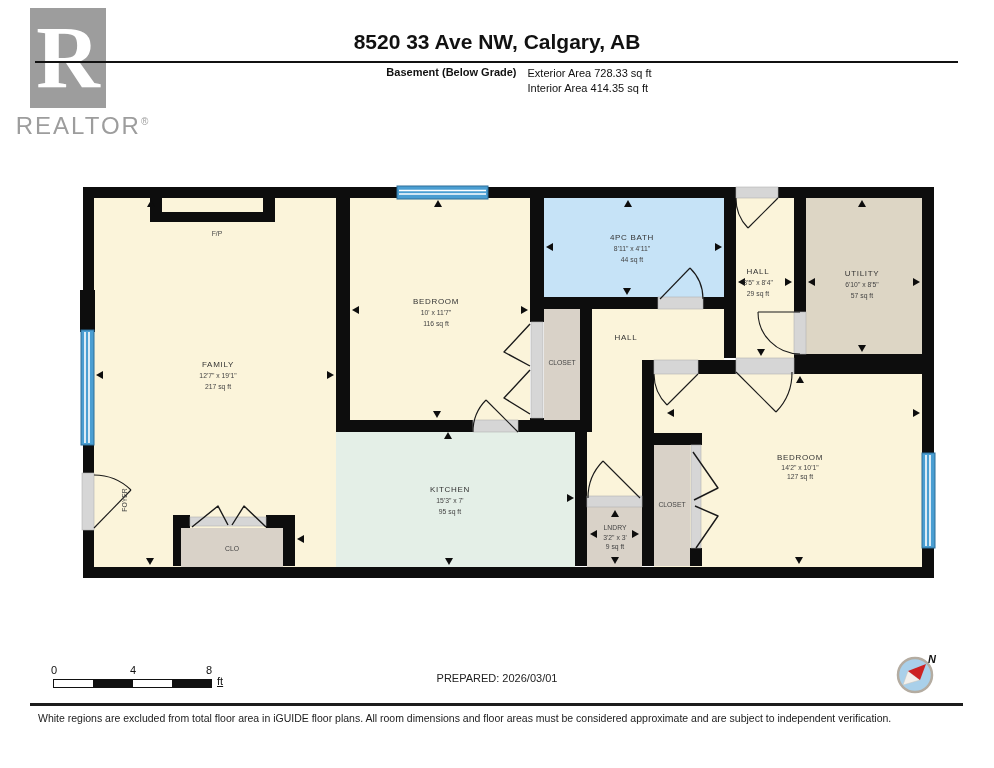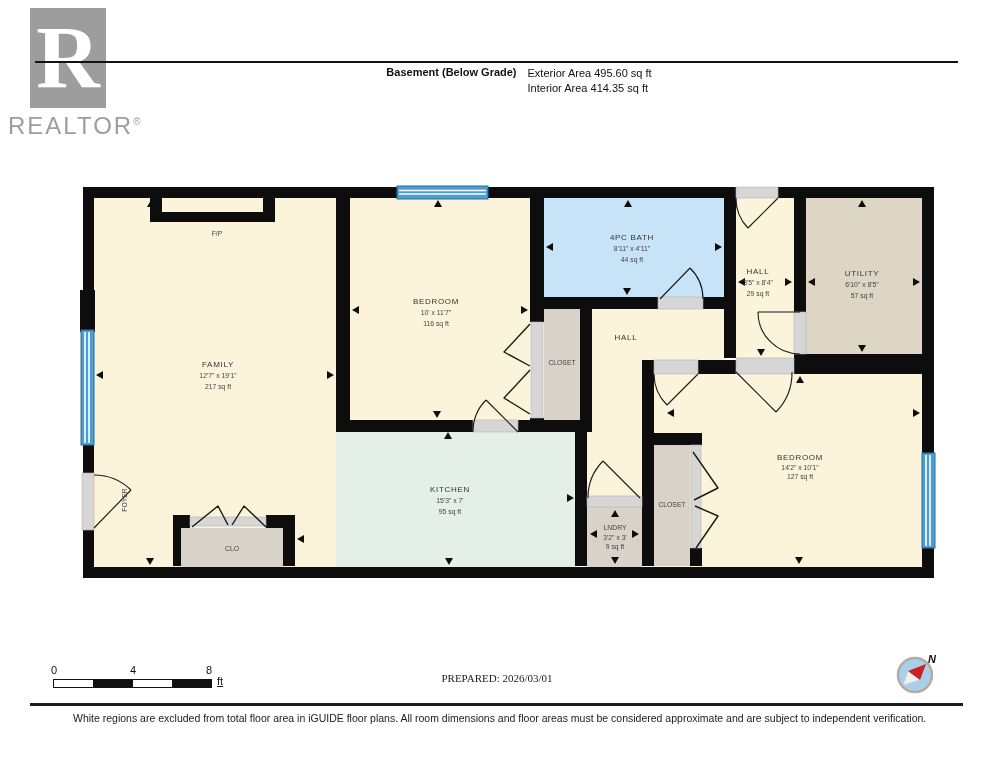--- a/index.html
+++ b/index.html
@@ -2,21 +2,21 @@
 <html><head>
 <meta charset="utf-8">
 <style>
   html,body{margin:0;padding:0;background:#fff;}
   #page{position:relative;width:994px;height:768px;background:#fff;overflow:hidden;
         font-family:"Liberation Sans",sans-serif;color:#111;}
   
   #logo{position:absolute;left:30px;top:8px;}
   #logo-box{width:76px;height:100px;background:#9d9d9d;color:#fff;text-align:center;
             font-family:"Liberation Serif",serif;font-weight:bold;font-size:88px;line-height:100px;}
-  #logo-word{position:absolute;left:-22px;top:104px;width:150px;
+  #logo-word{position:absolute;left:-22px;top:104px;width:150px;text-align:center;
              color:#9d9d9d;font-size:24px;letter-spacing:2px;}
   #logo-word .reg{font-size:10px;vertical-align:super;}
   #title-line{position:absolute;left:35px;top:61px;width:923px;height:2px;background:#111;}
   #page-title{position:absolute;left:0;right:0;top:30px;text-align:center;
               font-size:21px;font-weight:bold;}
   #sub-block{position:absolute;left:0;right:0;top:66px;display:flex;
              justify-content:center;align-items:flex-start;gap:11px;font-size:11px;padding-left:44px;}
   #floor-label{font-weight:bold;}
   #area-col{line-height:15px;}
   
@@ -27,40 +27,41 @@
   .chev{fill:none;stroke:#1a1a1a;stroke-width:1.4;stroke-linejoin:round;}
   .sill{fill:#d6d6d6;stroke:#b2b2b2;stroke-width:.6;}
   .winline{stroke:#fff;stroke-width:1.6;}
   
   #scalebar{position:absolute;left:53px;top:664px;width:159px;height:26px;font-size:11px;}
   #scalebar .tick{position:absolute;top:0;transform:translateX(-50%);}
   #sb-bar{position:absolute;left:0;top:15px;width:157px;height:7px;border:1px solid #111;display:flex;}
   #sb-bar div{flex:1;}
   .sb-w{background:#fff;} .sb-b{background:#111;}
   #sb-unit{position:absolute;left:164px;top:11px;text-decoration:underline;}
-  #prepared{position:absolute;left:0;right:0;top:672px;text-align:center;font-size:11px;color:#222;font-family:Liberation Serif, serif;}
+  #prepared{position:absolute;left:0;right:0;top:672px;text-align:center;font-size:11px;color:#222;}
   #compass{position:absolute;left:892px;top:650px;}
   #compass text{font-size:11px;font-style:italic;font-weight:bold;fill:#111;}
   #footer-line{position:absolute;left:30px;top:703px;width:933px;height:3px;background:#1c1c1c;}
-  #disclaimer{position:absolute;left:38px;right:30px;top:712px;font-size:10.5px;color:#1a1a1a;margin-left:35px;}
+  #disclaimer{position:absolute;left:38px;right:30px;top:712px;font-size:10.5px;color:#1a1a1a;}
 </style>
 </head>
 <body>
 
 <div id="page">
 
   <div id="logo">
     <div id="logo-box">R</div>
     <div id="logo-word"><span>REALTOR</span><span class="reg">®</span></div>
   </div>
+  <div id="page-title">8520 33 Ave NW, Calgary, AB</div>
   <div id="title-line"></div>
   <div id="sub-block">
     <span id="floor-label">Basement (Below Grade)</span>
     <span id="area-col">
-      <span>Exterior Area 495.60 sq ft</span><br>
+      <span>Exterior Area 728.33 sq ft</span><br>
       <span>Interior Area 414.35 sq ft</span>
     </span>
   </div>
 
   <svg id="plan" width="860" height="400" viewBox="0 0 860 400">
 
     <rect x="16" y="16" width="242" height="369" fill="#fbf4da"></rect>
     <rect x="272" y="16" width="180" height="222" fill="#fbf4da"></rect>
     <rect x="466" y="16" width="180" height="99" fill="#c6e3f7"></rect>
     <rect x="658" y="16" width="58" height="160" fill="#fbf4da"></rect>

